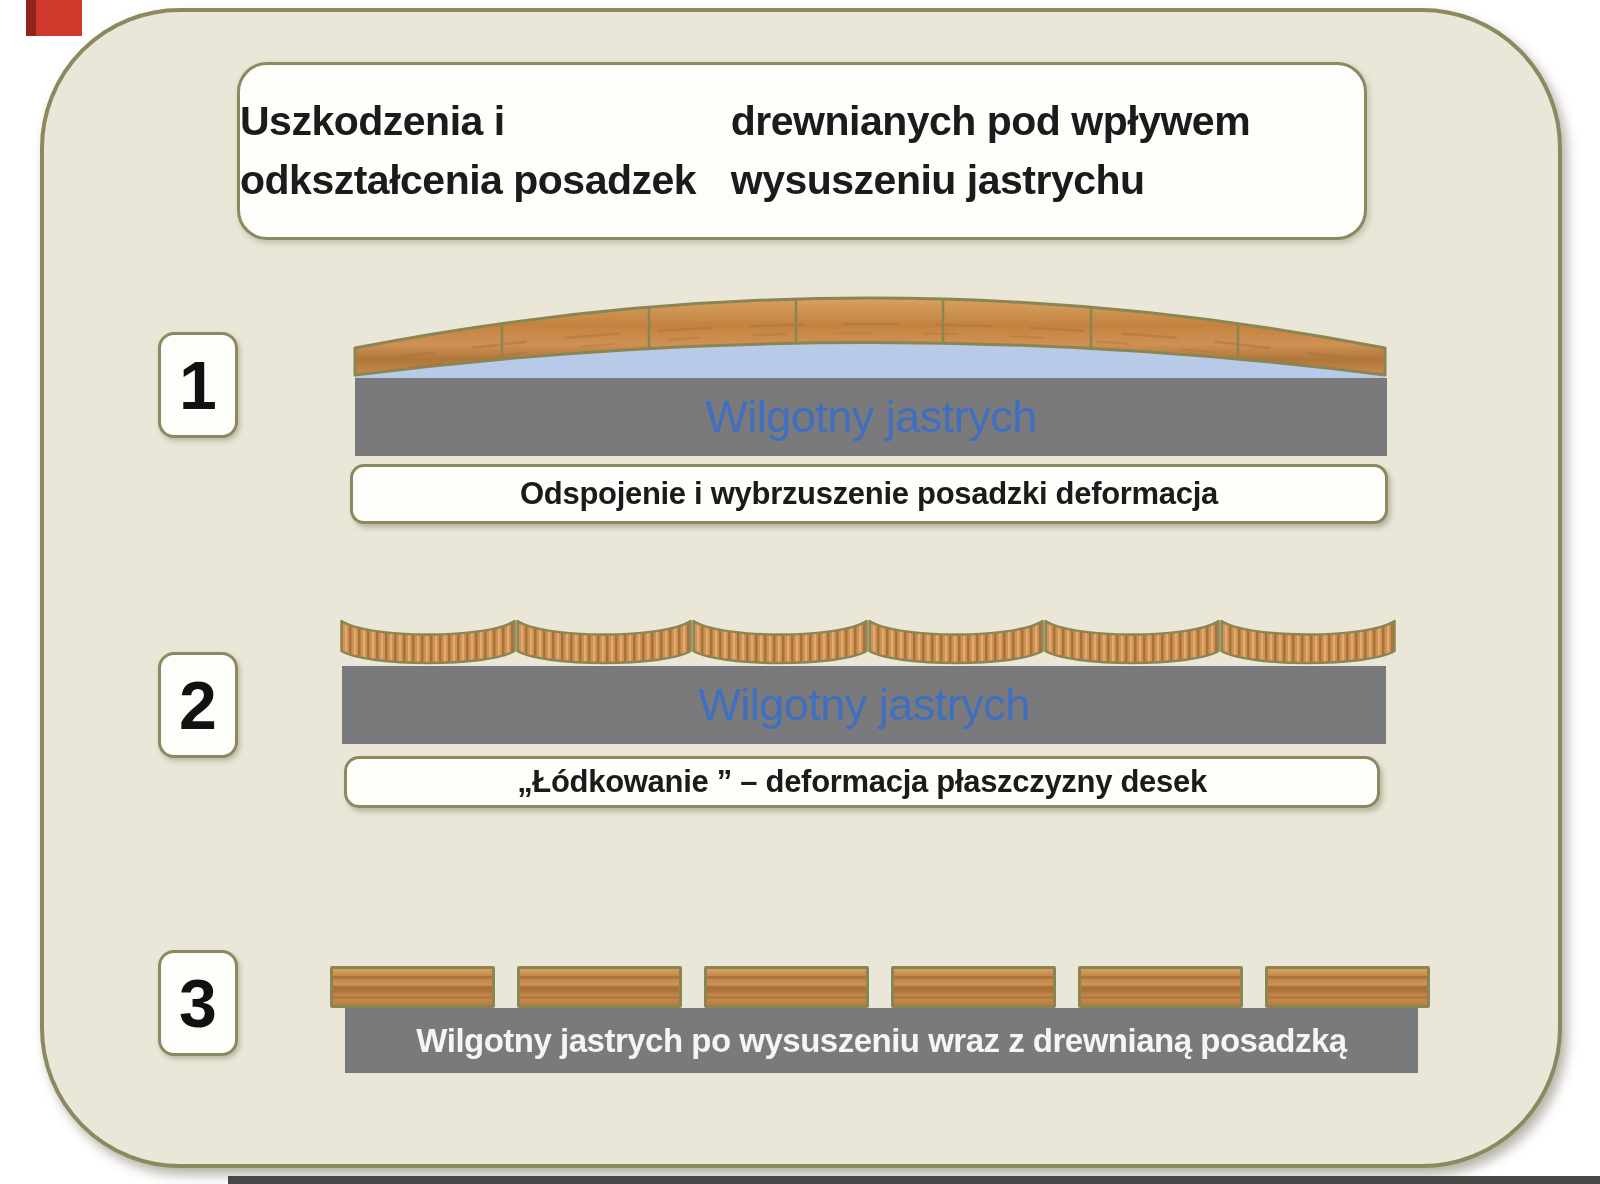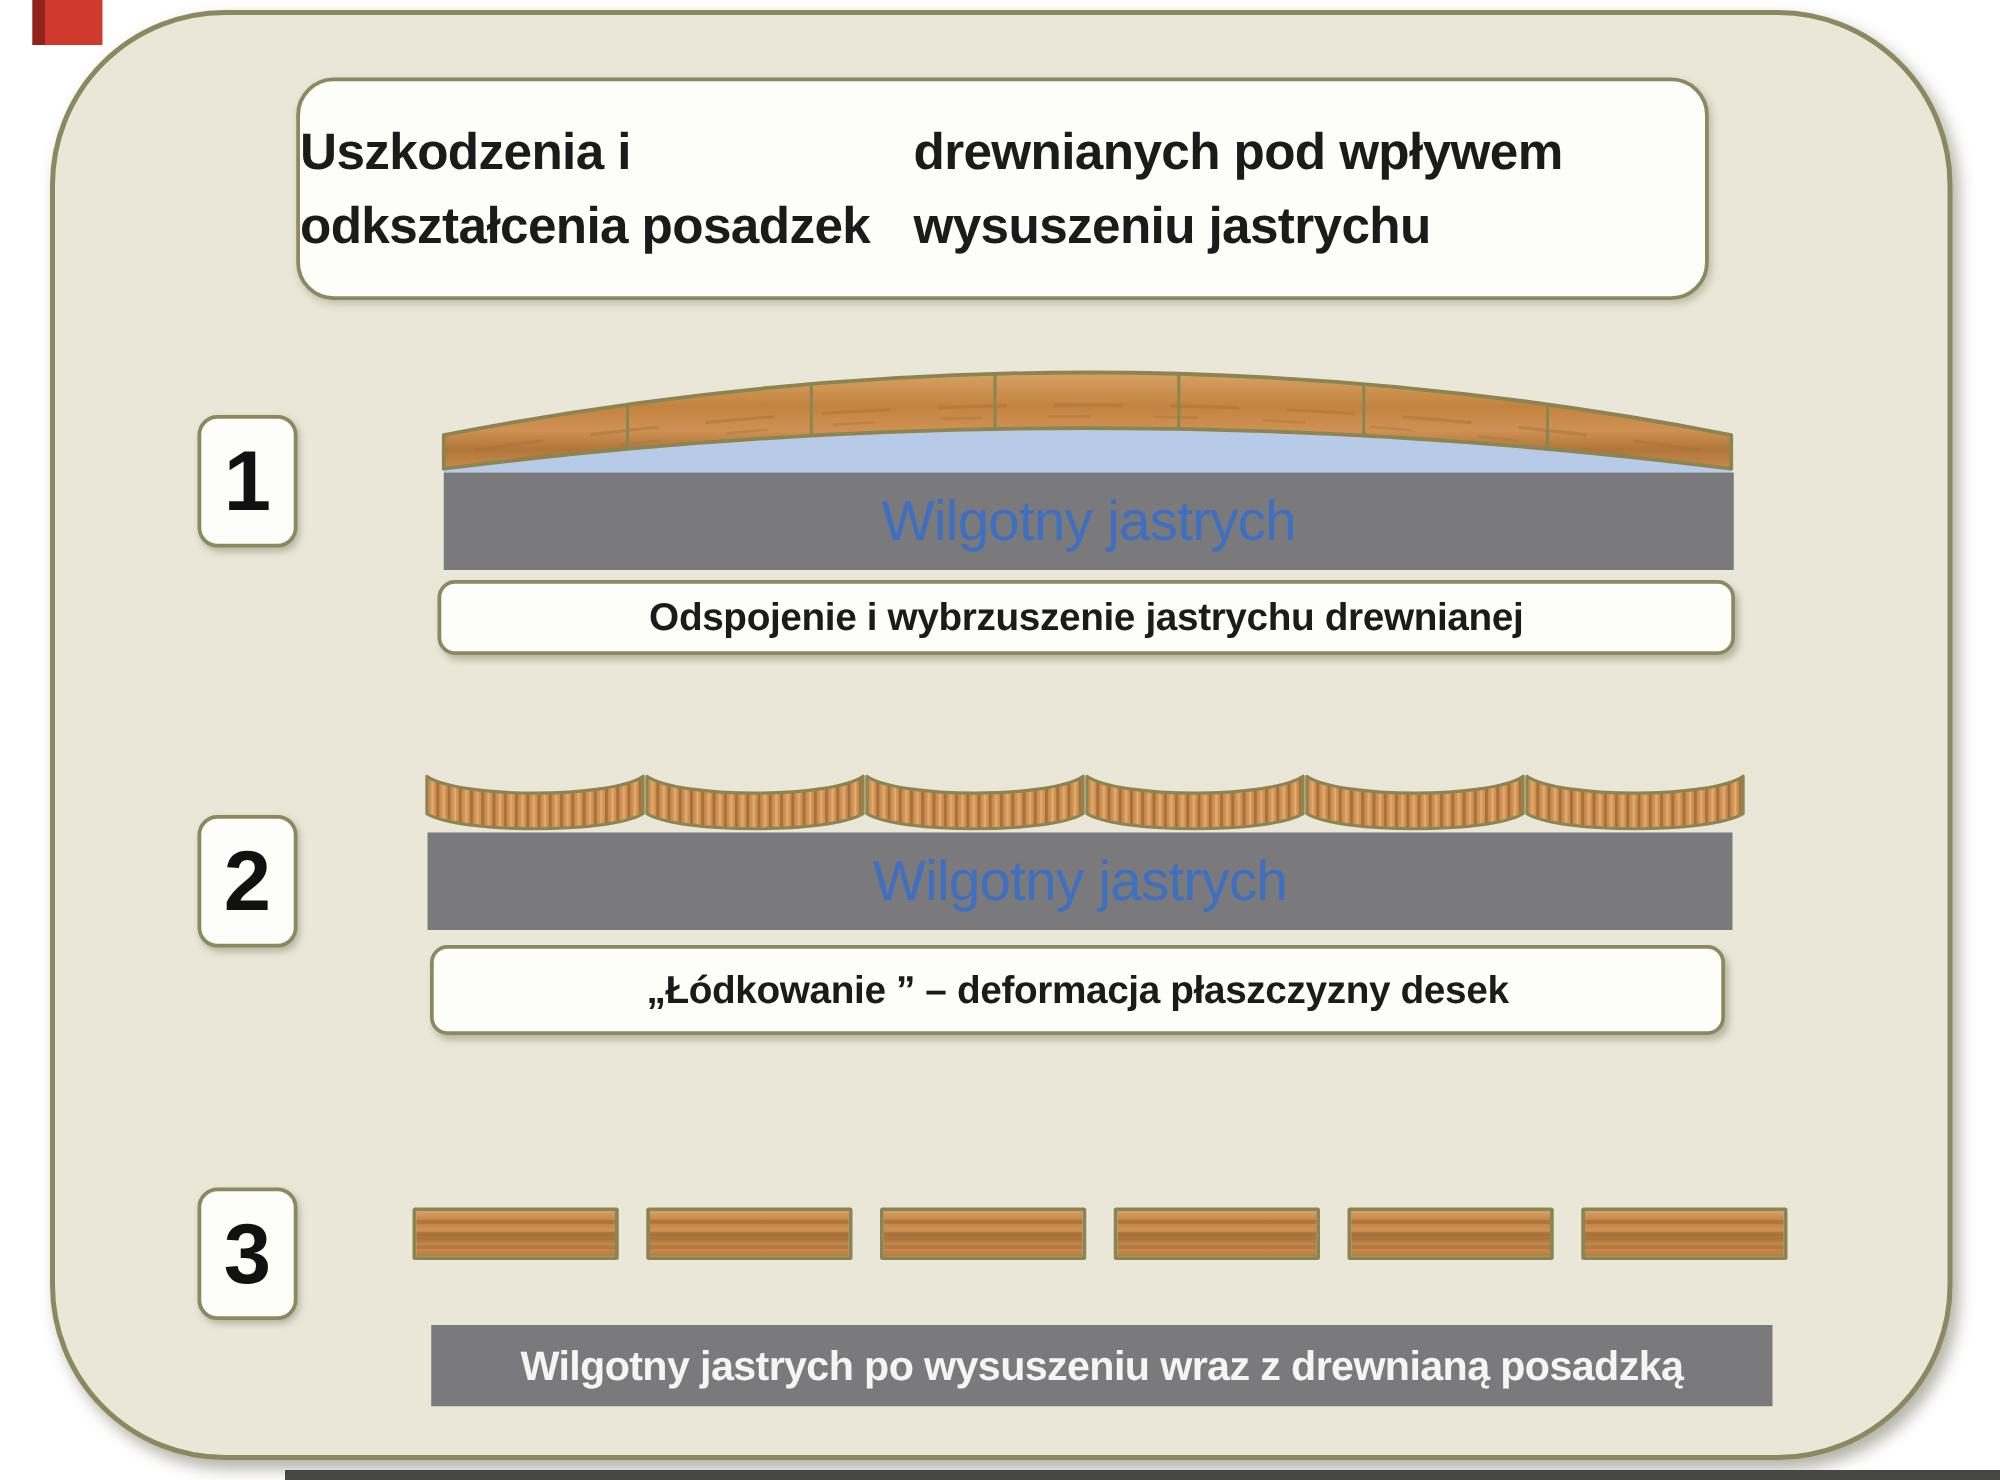--- a/index.html
+++ b/index.html
@@ -33,29 +33,29 @@
   .num-badge span{font-size:68px;font-weight:700;color:#111;}
   .badge-1{left:158px;top:332px;} .badge-2{left:158px;top:652px;} .badge-3{left:158px;top:950px;}
 
   .graphic{position:absolute;}
   .g-arch{left:350px;top:290px;width:1040px;height:90px;}
   .g-cup{left:340px;top:617px;width:1056px;height:50px;}
 
   .screed{position:absolute;background:var(--screed-gray);display:flex;align-items:center;justify-content:center;}
   .screed-1{left:355px;top:378px;width:1032px;height:78px;}
   .screed-2{left:342px;top:666px;width:1044px;height:78px;}
-  .screed-3{left:345px;top:1060px;width:1073px;height:65px;}
+  .screed-3{left:345px;top:1008px;width:1073px;height:65px;}
   .screed-label-blue{font-size:45px;font-weight:400;color:var(--screed-label-blue);letter-spacing:-0.5px;}
   .screed-label-white{font-size:33px;font-weight:700;color:var(--screed-label-white);letter-spacing:-0.5px;}
 
   .caption-box{position:absolute;background:var(--box-bg);border:3px solid var(--panel-border);
     border-radius:14px;display:flex;align-items:center;justify-content:center;
     box-shadow:3px 4px 5px rgba(100,95,70,.35);}
   .caption-1{left:350px;top:464px;width:1038px;height:60px;}
-  .caption-2{left:344px;top:756px;width:1036px;height:72px;}
+  .caption-2{left:344px;top:756px;width:1036px;height:52px;border-radius:15px;}
   .caption-3{left:352px;top:1078px;width:1058px;height:68px;}
   .caption-text{font-size:31px;font-weight:700;color:var(--text-dark);letter-spacing:-0.3px;}
 
   .boards3{position:absolute;left:330px;top:966px;width:1100px;height:42px;
     display:flex;justify-content:space-between;}
   .board3{width:165px;height:42px;border:3px solid var(--wood-edge);border-radius:2px;
     background:
       repeating-linear-gradient(180deg, rgba(122,77,32,0) 0 7px, rgba(122,77,32,.28) 7px 10px),
       linear-gradient(180deg,#d7a263 0%,#c28244 22%,#cf9154 42%,#a9713a 60%,#cc8f50 78%,#b97c3f 100%);}
 </style>
@@ -99,21 +99,21 @@
       <line x1="741" y1="17.5" x2="741" y2="59.5"></line>
       <line x1="888" y1="33.5" x2="888" y2="70"></line>
     </g>
   </svg>
 
   <div class="screed screed-1">
     <span class="screed-label-blue">Wilgotny jastrych</span>
   </div>
 
   <div class="caption-box caption-1">
-    <span class="caption-text">Odspojenie i wybrzuszenie jastrychu drewnianej</span>
+    <span class="caption-text">Odspojenie i wybrzuszenie posadzki deformacja</span>
   </div>
 
   <div class="num-badge badge-2">
     <span>2</span>
   </div>
 
   <svg class="graphic g-cup" viewBox="0 0 1056 50" width="1056" height="50">
     <defs>
       <pattern id="grain2" width="9" height="50" patternUnits="userSpaceOnUse">
         <rect width="9" height="50" style="fill:var(--wood-base)"></rect>

